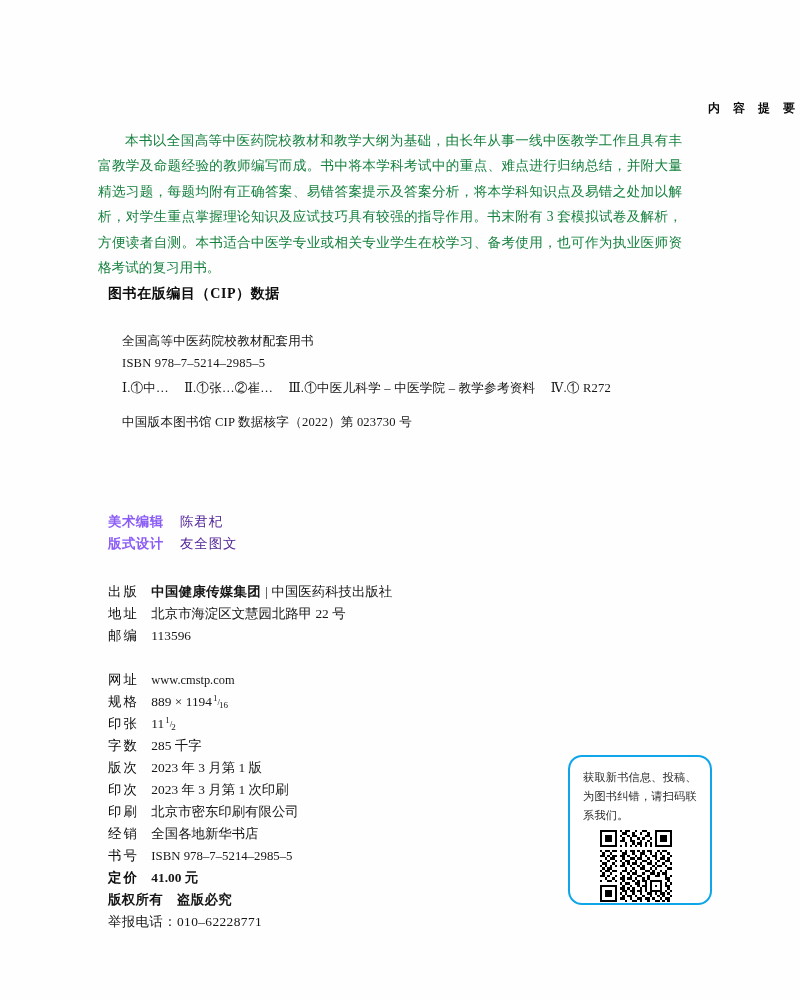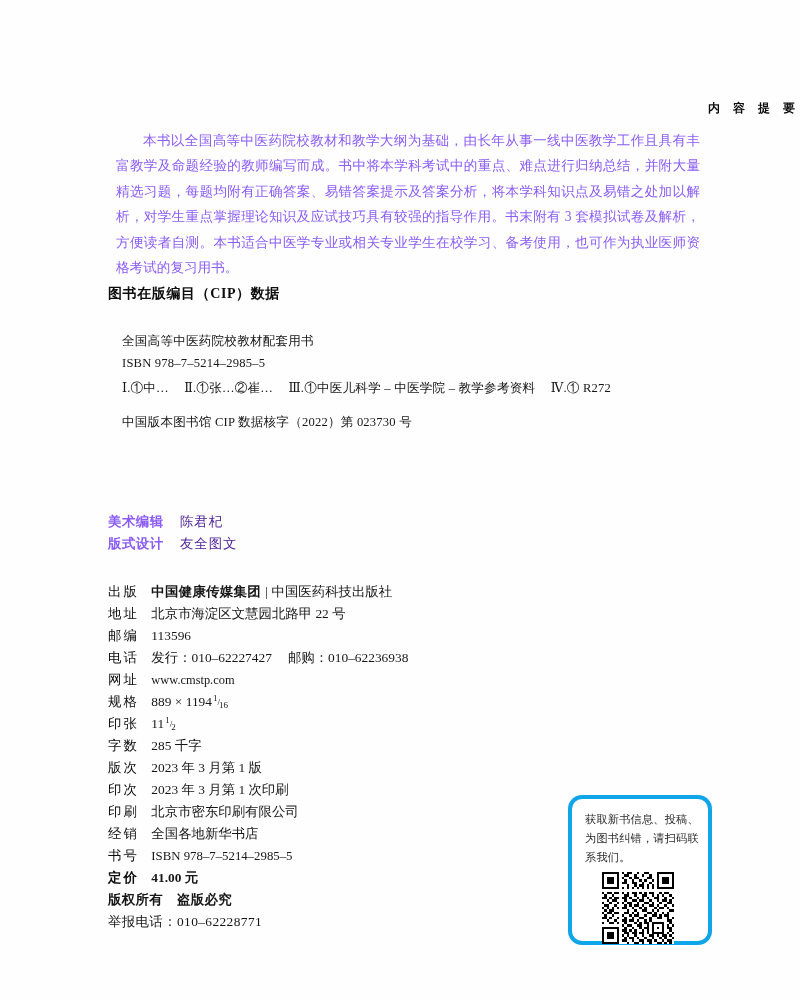--- a/index.html
+++ b/index.html
@@ -31,29 +31,29 @@
     text-align: right;
     font-size: 12px;
     font-weight: bold;
     letter-spacing: 5px;
     text-indent: 5px;
     color: #0d0d0d;
   }
 
   .summary-body {
     position: absolute;
-    left: 116px;
+    left: 98px;
     top: 128px;
     width: 584px;
     font-size: 13.6px;
     line-height: 25.4px;
     text-align: justify;
     text-justify: inter-ideograph;
     text-indent: 27px;
-    color: #8b5cf6;
+    color: #15803d;
   }
 
   
   .cip-heading {
     position: absolute;
     left: 108px;
     top: 285px;
     font-size: 14px;
     font-weight: bold;
     letter-spacing: 0.6px;
@@ -147,25 +147,24 @@
   }
   .full-line.bold { font-weight: bold; }
 
   
   .qr-box {
     position: absolute;
     left: 568px;
     top: 755px;
     width: 144px;
     height: 150px;
-    border: 4px solid #0ea5e9;
+    border: 2px solid #0ea5e9;
     border-radius: 14px;
     background: #ffffff;
     box-sizing: border-box;
-    margin-top: 40px;
   }
   .qr-text {
     position: absolute;
     left: 13px;
     top: 11px;
     width: 118px;
     font-family: "DejaVu Sans", sans-serif;
     font-size: 11.2px;
     line-height: 19px;
     color: #2a2a2a;
@@ -225,26 +224,20 @@
   <div class="imp-row" style="top:605px;">
     <span class="lbl">地址</span>
     <span class="val">北京市海淀区文慧园北路甲 22 号</span>
   </div>
 
   <div class="imp-row" style="top:627px;">
     <span class="lbl">邮编</span>
     <span class="val latin">113596</span>
   </div>
 
-  <div class="imp-row" style="top:649px;">
-    <span class="lbl">电话</span>
-    <span class="val">
-      <span>发行：</span><span class="latin">010–62227427</span><span class="sep2"></span><span>邮购：</span><span class="latin">010–62236938</span>
-    </span>
-  </div>
 
   <div class="imp-row" style="top:671px;">
     <span class="lbl">网址</span>
     <span class="val latin" style="font-size:12.4px;">www.cmstp.com</span>
   </div>
 
   <div class="imp-row" style="top:693px;">
     <span class="lbl">规格</span>
     <span class="val latin"><span>889 × 1194</span><span class="frac"><span class="num">1</span><span class="sl">/</span><span class="den">16</span></span></span>
   </div>

